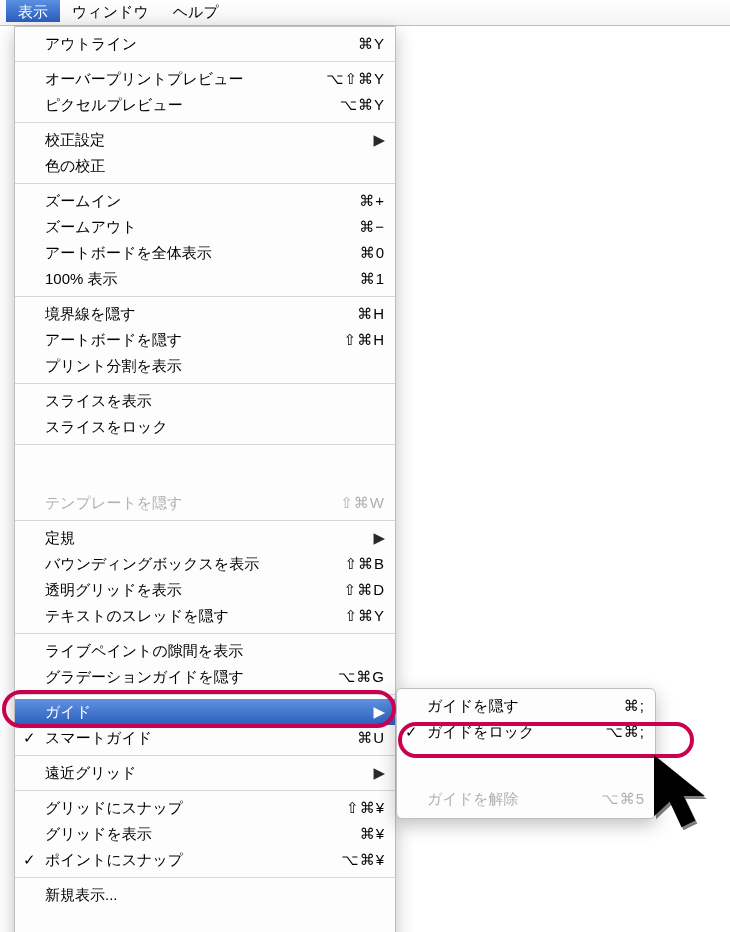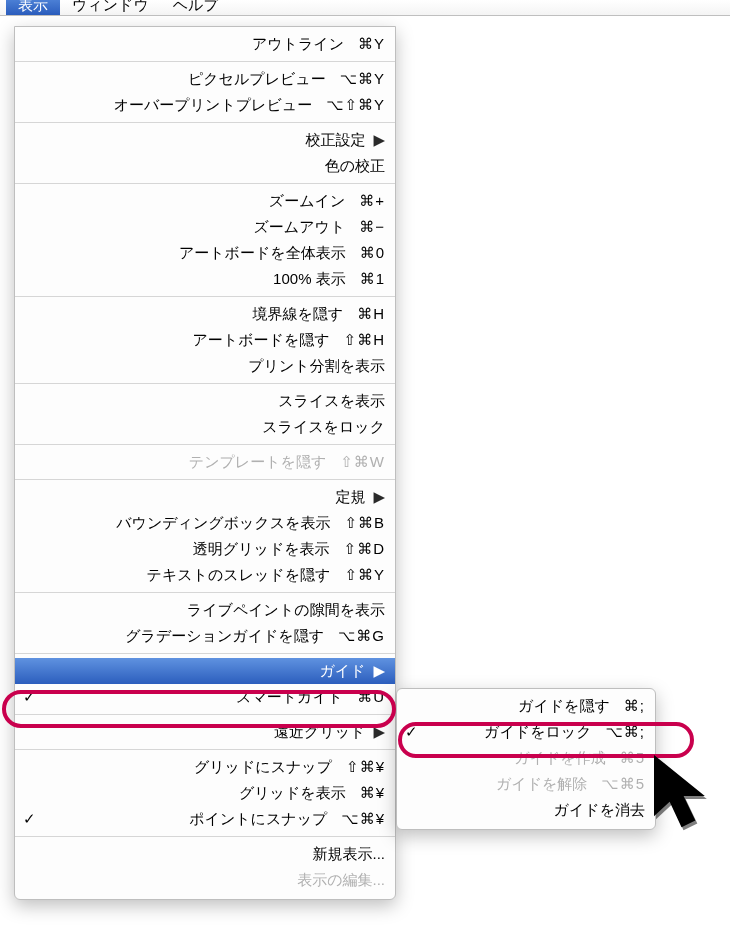--- a/index.html
+++ b/index.html
@@ -7,25 +7,25 @@
       font-family: "Hiragino Kaku Gothic ProN", "Lucida Grande", Arial, sans-serif;
       font-size: 15px;
       background: #fff;
       width: 730px;
       height: 932px;
       position: relative;
       color: #000;
     }
     .menubar {
       display: flex;
-      height: 16px;
+      height: 26px;
       background: linear-gradient(#ffffff, #f4f4f4);
       border-bottom: 1px solid #bfbfbf;
       padding-left: 6px;
-      align-items: flex-end;
+      align-items: flex-start;
     }
     .menubar-item {
       padding: 3px 12px 0 12px;
       display: flex;
       align-items: flex-start;
     }
     .menubar-item.active {
       background: linear-gradient(#5a8fe0, #2b5dbd);
       color: #fff;
     }
@@ -52,21 +52,21 @@
       padding: 4px 0 6px 0;
     }
     .mi {
       display: flex;
       align-items: center;
       height: 26px;
       padding: 0 10px 0 30px;
       white-space: nowrap;
       position: relative;
     }
-    .mi .label { flex: 1; text-align: right; }
+    .mi .label { flex: 1; }
     .mi .shortcut {
       font-family: "Lucida Grande", Arial, sans-serif;
       margin-left: 14px;
       letter-spacing: 1px;
     }
     .mi .arrow {
       margin-left: 8px;
       font-family: Arial, sans-serif;
       color: #2a2a2a;
     }
@@ -75,21 +75,21 @@
       padding: 0;
     }
     .mi.sep::before {
       content: "";
       display: block;
       height: 1px;
       background: #d6d6d6;
       margin: 4px 0;
       width: 100%;
     }
-    .mi.disabled { color: #b0b0b0; }
+    .mi.disabled { color: #b0b0b0; margin-top: 41px; }
     .mi.highlight {
       background: linear-gradient(#5f92e0, #2c5ebd);
       color: #fff;
     }
     .mi.highlight .arrow { color: #fff; }
     .check {
       position: absolute;
       left: 8px;
       font-family: Arial, sans-serif;
     }
@@ -130,26 +130,26 @@
   <div class="menubar-item">ヘルプ</div>
 </div>
 
 <div class="dropdown">
   <div class="mi">
       <span class="label">アウトライン</span>
       <span class="shortcut">⌘Y</span>
     </div>
   <div class="mi sep"></div>
   <div class="mi">
+      <span class="label">オーバープリントプレビュー</span>
+      <span class="shortcut">⌥⇧⌘Y</span>
+    </div>
+  <div class="mi">
       <span class="label">ピクセルプレビュー</span>
       <span class="shortcut">⌥⌘Y</span>
-    </div>
-  <div class="mi">
-      <span class="label">オーバープリントプレビュー</span>
-      <span class="shortcut">⌥⇧⌘Y</span>
     </div>
   <div class="mi sep"></div>
   <div class="mi">
       <span class="label">校正設定</span>
       <span class="arrow">▶</span>
     </div>
   <div class="mi">
       <span class="label">色の校正</span>
     </div>
   <div class="mi sep"></div>
@@ -260,29 +260,22 @@
   <div class="mi">
       <span class="label">ガイドを隠す</span>
       <span class="shortcut">⌘;</span>
     </div>
   <div class="mi">
       <span class="check">✓</span>
       <span class="label">ガイドをロック</span>
       <span class="shortcut">⌥⌘;</span>
     </div>
   <div class="mi disabled">
-      <span class="label">ガイドを作成</span>
-      <span class="shortcut">⌘5</span>
-    </div>
-  <div class="mi disabled">
       <span class="label">ガイドを解除</span>
       <span class="shortcut">⌥⌘5</span>
-    </div>
-  <div class="mi">
-      <span class="label">ガイドを消去</span>
     </div>
 </div>
 
 <div class="ring ring-main"></div>
 <div class="ring ring-sub"></div>
 
 <div class="cursor">
   <svg width="70" height="90" viewBox="0 0 70 90">
     <path d="M 5 5 L 5 62 L 20 48 L 32 74 L 44 68 L 32 43 L 52 43 Z" fill="#000" stroke="#000" stroke-width="2"></path>
   </svg>

